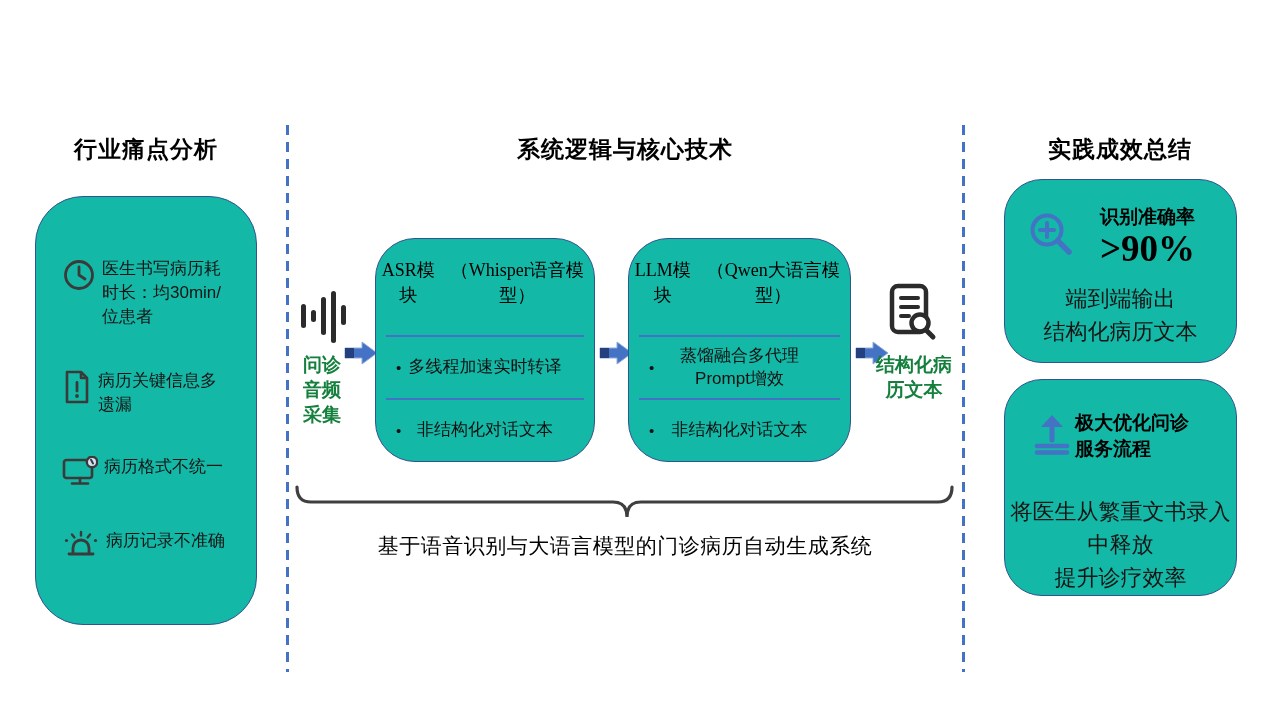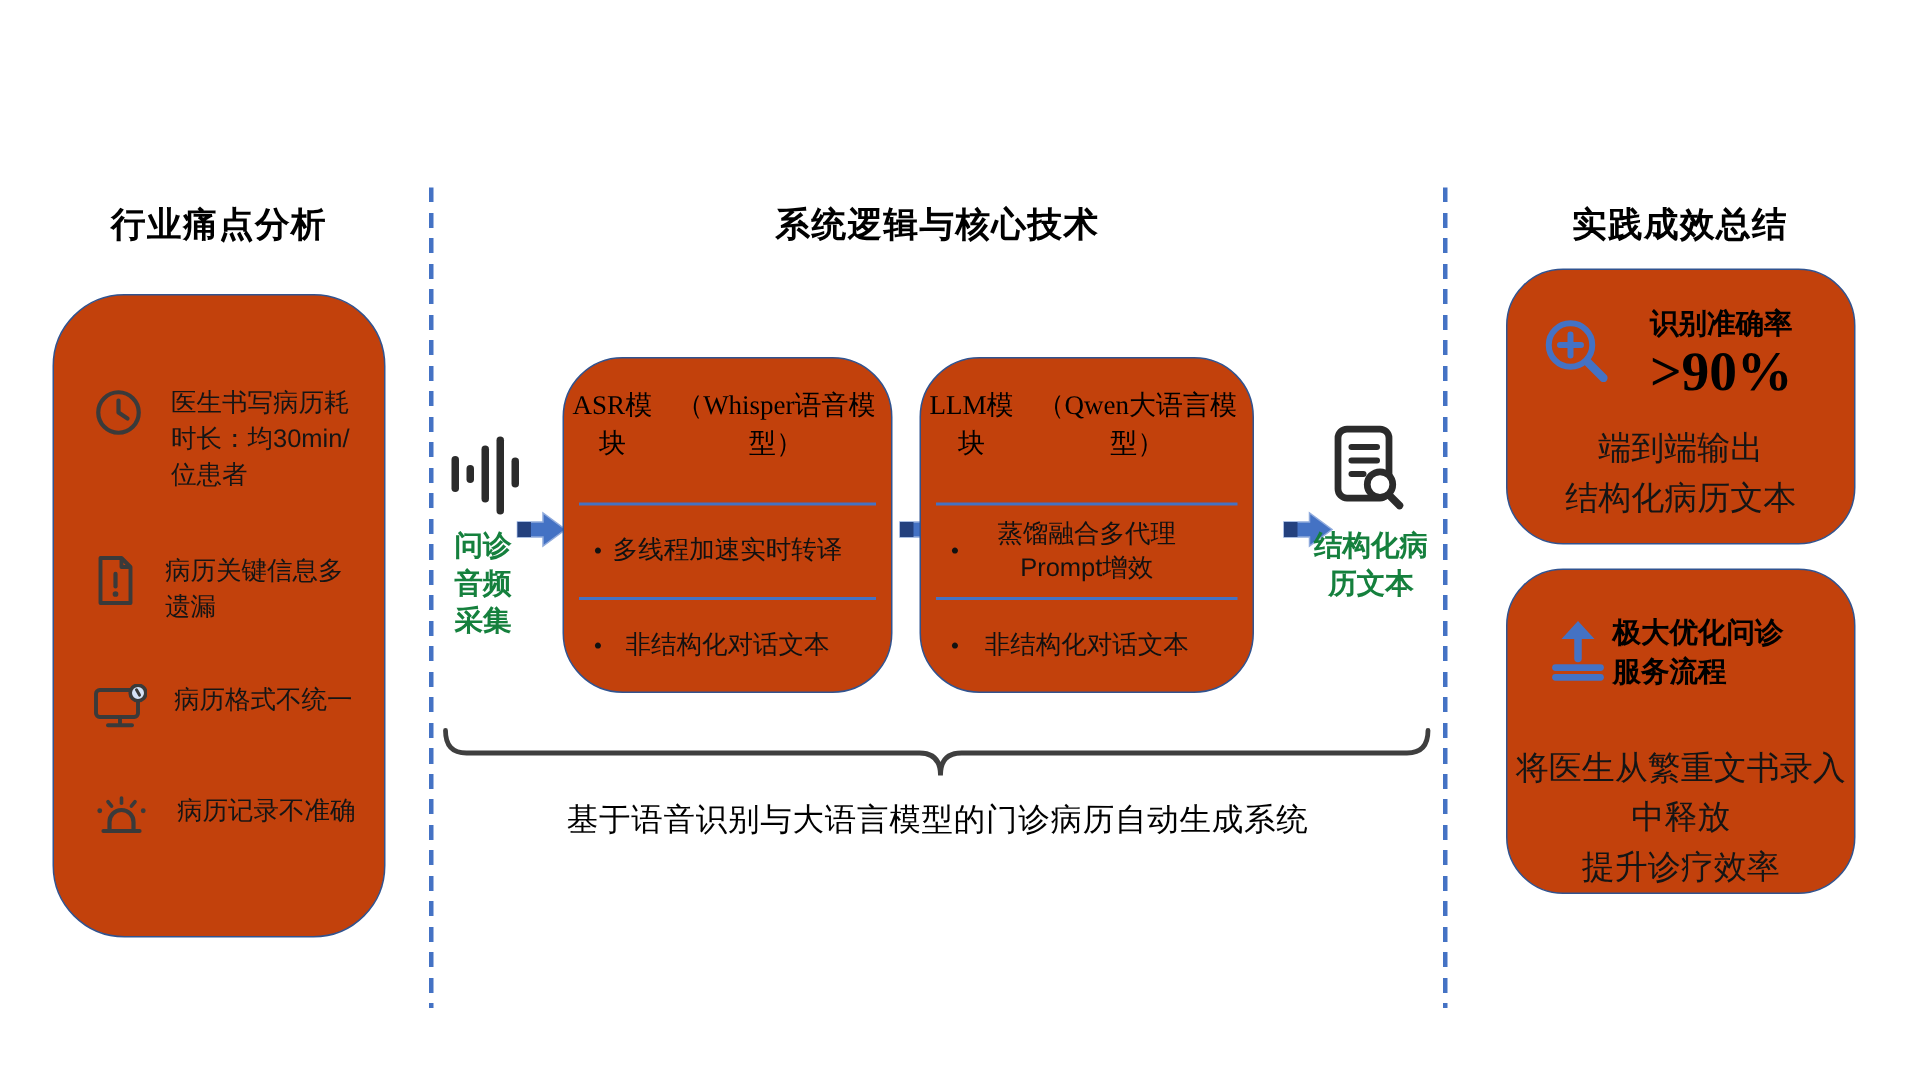--- a/index.html
+++ b/index.html
@@ -4,27 +4,27 @@
 <style>
   html,body{margin:0;padding:0}
   body{
     width:1280px;height:720px;background:#ffffff;position:relative;overflow:hidden;
     font-family:"Liberation Sans","DejaVu Sans",sans-serif;color:#111;
   }
   .abs{position:absolute}
   .sec-title{font-weight:bold;font-size:23px;text-align:center;letter-spacing:1px;color:#000}
 
   
-  .panel{background:#c2410c;border:1.6px solid #31538F;box-sizing:border-box}
+  .panel{background:#14b8a6;border:1.6px solid #31538F;box-sizing:border-box}
   .left-box{border-radius:48px}
   .module-box{border-radius:40px;display:flex;flex-direction:column}
   .card{border-radius:38px}
 
   
-  .pain-item{position:absolute;display:flex;gap:18px;align-items:flex-start}
+  .pain-item{position:absolute;display:flex;gap:6px;align-items:flex-start}
   .pain-text{font-size:17px;line-height:1.42;width:128px;color:#151515}
   .pain-icon{flex:0 0 auto;margin-top:1px}
 
   
   .vsep{width:3px;background:repeating-linear-gradient(to bottom,#4472C4 0 10px,transparent 10px 17px)}
 
   
   .module-title{height:88px;display:flex;flex-direction:row;justify-content:flex-end;align-items:center;
     font-family:"Liberation Serif","DejaVu Serif",serif;font-size:18px;line-height:1.4;padding-bottom:8px;text-align:center;color:#000}
   .module-divider{border-top:2px solid #4472C4;margin:0 10px}
@@ -140,21 +140,21 @@
   </div>
 </div>
 
 <div class="abs" style="left:599px;top:340px">
   <svg width="34" height="26" viewBox="0 0 34 26">
     <polygon points="1,8 18,8 18,2 33,13 18,24 18,18 1,18" fill="#4472C4" stroke="#8FAADC" stroke-width="1"></polygon>
     <rect x="1" y="8" width="9" height="10" fill="#24417E"></rect>
   </svg>
 </div>
 
-<div class="abs panel module-box" style="left:613px;top:238px;width:223px;height:224px">
+<div class="abs panel module-box" style="left:628px;top:238px;width:223px;height:224px">
   <div class="module-title">
     <span>LLM模块</span>
     <span>（Qwen大语言模型）</span>
   </div>
   <div class="module-divider"></div>
   <div class="module-bullet">
     <span class="bullet-dot">•</span>
     <span class="bullet-text">蒸馏融合多代理Prompt增效</span>
   </div>
   <div class="module-divider"></div>

